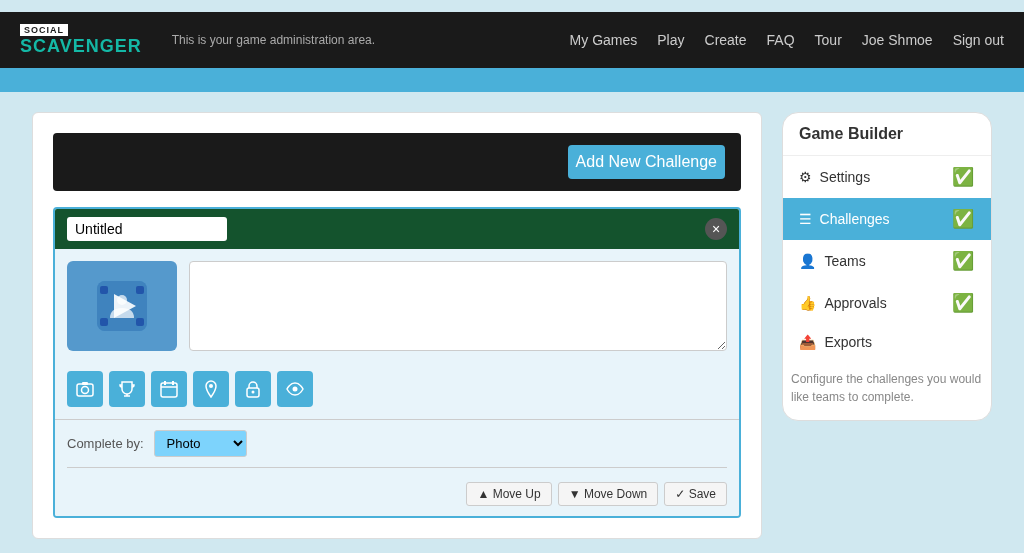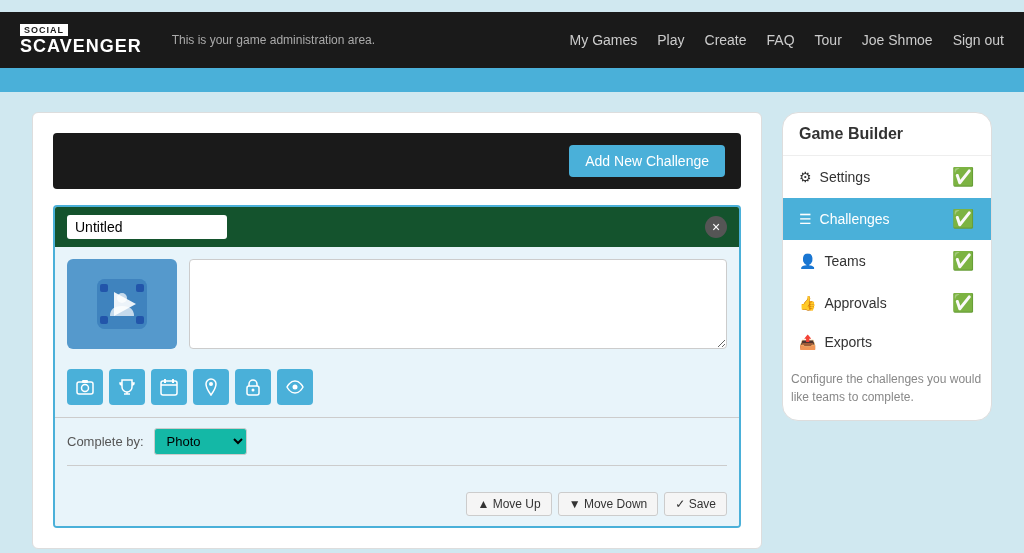--- a/index.html
+++ b/index.html
@@ -23,21 +23,21 @@
     .logo-social {
       background: #fff;
       color: #1a1a1a;
       font-size: 9px;
       font-weight: bold;
       padding: 1px 4px;
       letter-spacing: 1px;
       width: fit-content;
     }
     .logo-scavenger {
-      color: #ffffff;
+      color: #14b8a6;
       font-size: 18px;
       font-weight: bold;
       letter-spacing: 1px;
     }
     .header-tagline {
       color: #aaa;
       font-size: 12px;
       flex: 1;
     }
     .header-nav {
@@ -84,24 +84,24 @@
       border-radius: 4px;
       padding: 12px 16px;
       display: flex;
       justify-content: flex-end;
       margin-bottom: 16px;
     }
     .add-challenge-btn {
       background: #4ab0d9;
       color: #fff;
       border: none;
-      padding: 8px 16px;
+      padding: 8px 8px;
       border-radius: 4px;
       cursor: pointer;
-      font-size: 14px;
+      font-size: 16px;
     }
 
     
     .challenge-card {
       border: 2px solid #4ab0d9;
       border-radius: 4px;
       overflow: hidden;
     }
     .challenge-card-header {
       background: #14532d;
@@ -197,30 +197,30 @@
     }
     .complete-by-label {
       font-size: 13px;
       color: #555;
     }
     .complete-by-select {
       padding: 4px 8px;
       border: 1px solid #ccc;
       border-radius: 3px;
       font-size: 13px;
-      background: #14b8a6;
+      background: #7dd3fc;
       cursor: pointer;
     }
 
     .action-buttons {
       display: flex;
       justify-content: flex-end;
       gap: 6px;
       border-top: 1px solid #ccc;
-      padding-top: 26px;
+      padding-top: 14px;
     }
     .action-btn {
       background: #f5f5f5;
       border: 1px solid #ccc;
       border-radius: 3px;
       padding: 4px 10px;
       font-size: 12px;
       cursor: pointer;
       color: #333;
     }

